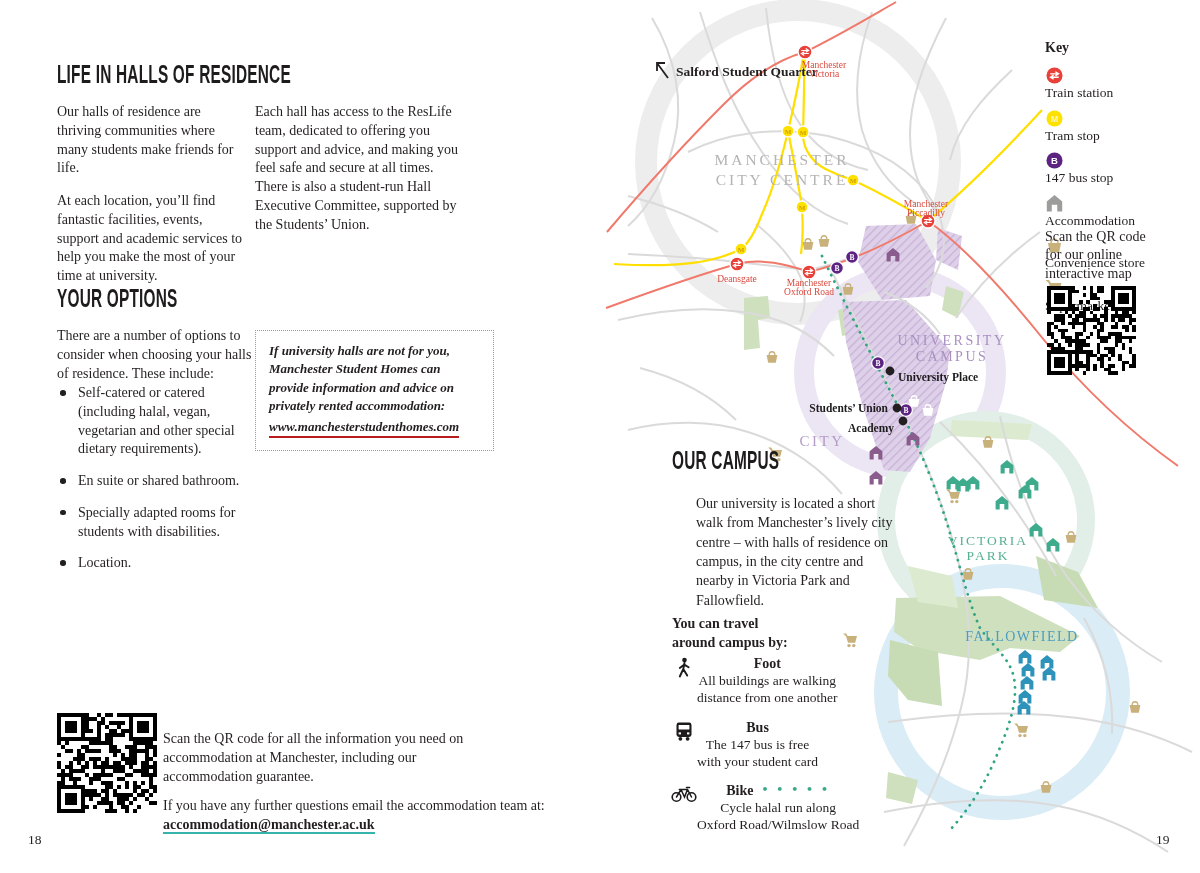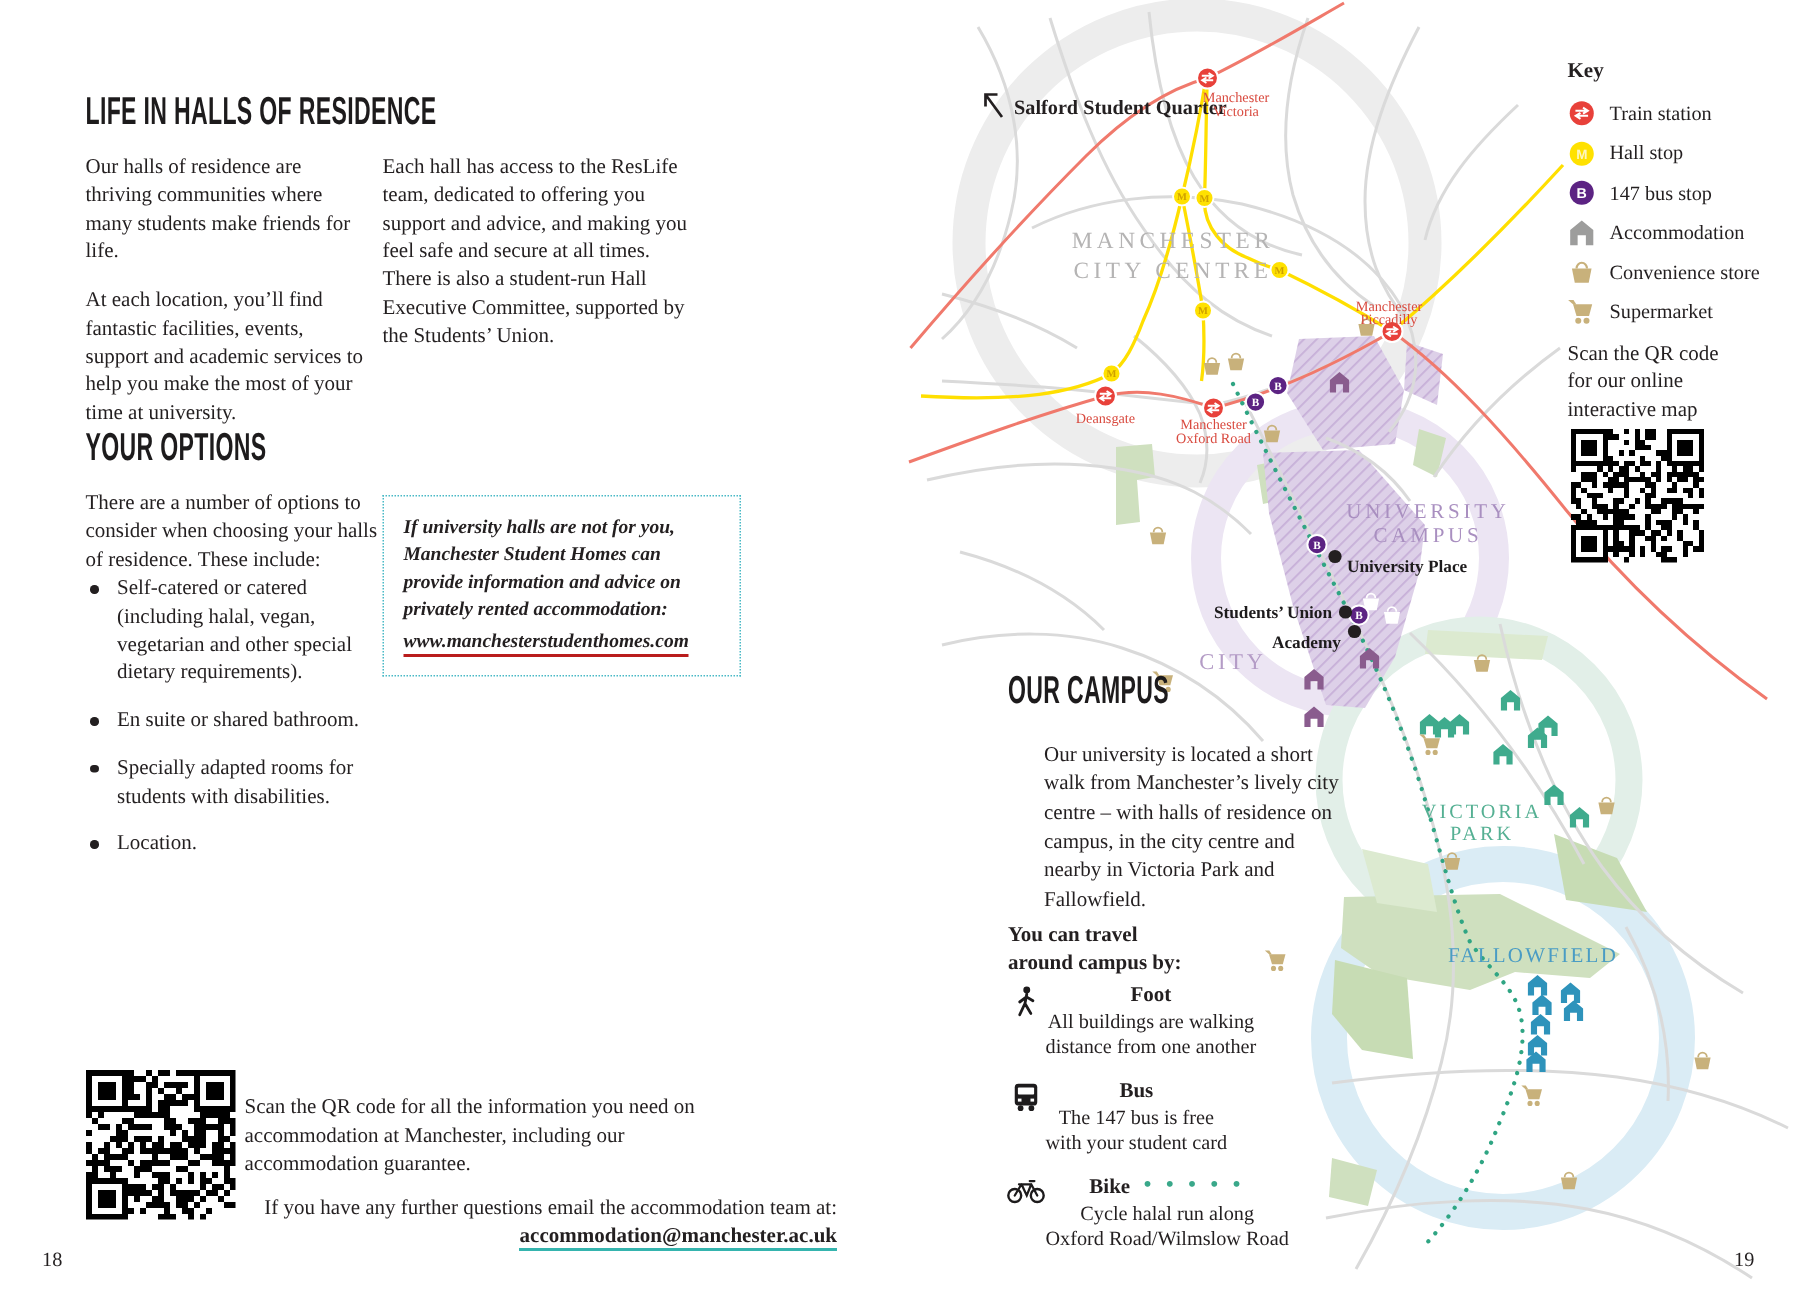--- a/index.html
+++ b/index.html
@@ -19,21 +19,21 @@
   .callout{border:1.6px dotted #49b9c6;padding:11px 12px 12px 13px;font-style:italic;
            font-weight:bold;font-size:13px;line-height:1.42;}
   .callout .line{white-space:nowrap;}
   .callout .link{display:inline-block;margin-top:2px;border-bottom:2px solid #b91c1c;}
   .footer-text{font-size:14px;line-height:1.36;}
   .footer-text p{margin:0 0 10px 0;}
   .email-link{font-weight:bold;border-bottom:2px solid #35b4ae;}
   .pagenum{font-size:13.5px;}
   
   .key-title{font-weight:bold;font-size:14px;margin-bottom:10px;}
-  .key-row{display:flex;align-items:center;margin-bottom:7.5px;}
+  .key-row{display:flex;margin-bottom:7.5px;flex-direction:column;}
   .key-row .kicon{width:19px;height:19px;margin-right:9px;flex:0 0 19px;}
   .key-row .klabel{font-size:13.5px;}
   .qr-caption{font-size:14px;line-height:1.32;}
   .campus-body{font-size:14px;line-height:1.38;width:200px;}
   .travel-head{font-weight:bold;font-size:14px;line-height:1.35;}
   .mode{display:flex;margin-bottom:13px;}
   .mode .micon{width:27px;flex:0 0 27px;padding-top:1px;}
   .mode .mtitle{font-weight:bold;font-size:14px;}
   .mode .mdesc{font-size:13.5px;line-height:1.28;}
   .bike-dots{display:inline-block;margin-left:8px;letter-spacing:2px;color:#3aa88a;
@@ -538,40 +538,40 @@
         <rect x="17" y="23" width="1" height="1"></rect>
         <rect x="20" y="23" width="1" height="1"></rect>
         <rect x="12" y="24" width="1" height="1"></rect>
         <rect x="13" y="24" width="1" height="1"></rect>
         <rect x="14" y="24" width="1" height="1"></rect>
         <rect x="17" y="24" width="1" height="1"></rect>
         <rect x="19" y="24" width="1" height="1"></rect>
       </svg></div>
   <div class="abs footer-text" style="left:163px;top:729px;width:395px;">
     <p style="width:335px;">Scan the QR code for all the information you need on accommodation at Manchester, including our accommodation guarantee.</p>
-    <p style="width:395px;text-align:right;"><span>If you have any further questions email the accommodation team at: </span><span class="email-link">accommodation@manchester.ac.uk</span></p>
+    <p style="width:395px;"><span>If you have any further questions email the accommodation team at: </span><span class="email-link">accommodation@manchester.ac.uk</span></p>
   </div>
   <div class="abs pagenum" style="left:28px;top:832px;">18</div>
 
   <div class="abs" style="left:1045px;top:40px;width:150px;">
     <div class="key-title">Key</div>
     <div class="key-row">
       <svg class="kicon" viewBox="-9 -9 18 18">
         <circle r="7.6" fill="#e8413a"></circle>
         <path d="M-4 -1.6 H2.6 M0.8 -3.6 L3.8 -1.6 L0.8 0.3" stroke="#fff" stroke-width="1.3" fill="none"></path>
         <path d="M4 1.6 H-2.6 M-0.8 3.6 L-3.8 1.6 L-0.8 -0.3" stroke="#fff" stroke-width="1.3" fill="none"></path>
       </svg>
       <span class="klabel">Train station</span>
     </div>
     <div class="key-row">
       <svg class="kicon" viewBox="-9 -9 18 18">
         <circle r="7.6" fill="#ffe100"></circle>
         <text y="3.2" text-anchor="middle" font-size="8.5" font-weight="bold" fill="#fdf6c0" font-family="Liberation Sans, sans-serif">M</text>
       </svg>
-      <span class="klabel">Hall stop</span>
+      <span class="klabel">Tram stop</span>
     </div>
     <div class="key-row">
       <svg class="kicon" viewBox="-9 -9 18 18">
         <circle r="7.6" fill="#5c2383"></circle>
         <text y="3.2" text-anchor="middle" font-size="9" font-weight="bold" fill="#fff" font-family="Liberation Sans, sans-serif">B</text>
       </svg>
       <span class="klabel">147 bus stop</span>
     </div>
     <div class="key-row">
       <svg class="kicon" viewBox="-9 -9 18 18">

